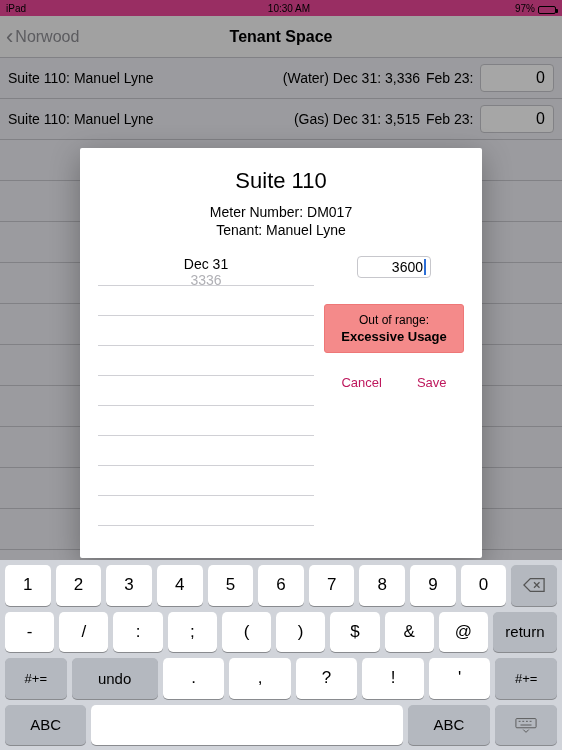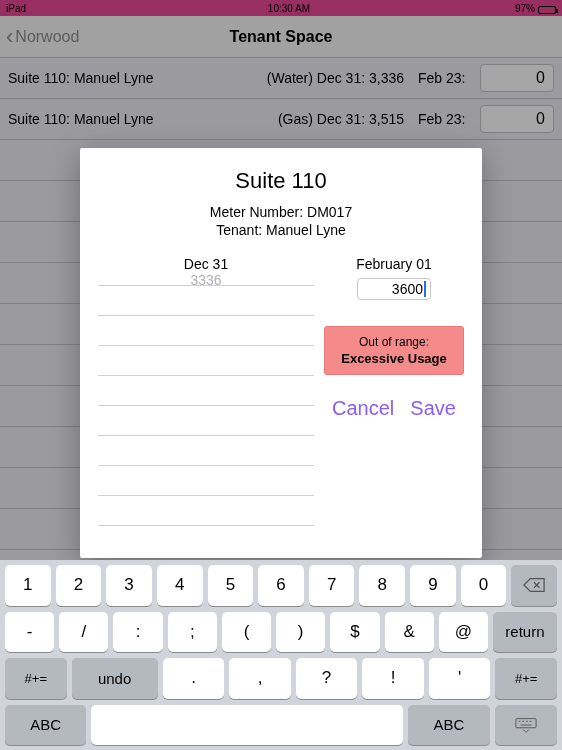--- a/index.html
+++ b/index.html
@@ -13,21 +13,21 @@
   .battery { width: 18px; height: 8px; border: 1px solid #000; border-radius: 2px; position: relative; }
   .battery::after { content: ""; position: absolute; right: -3px; top: 2px; width: 2px; height: 4px; background: #000; border-radius: 0 1px 1px 0; }
   .battery .fill { background: #000; width: 95%; height: 100%; }
 
   .navbar { position: absolute; top: 16px; left: 0; right: 0; height: 42px; background: #f7f7f8; border-bottom: 1px solid #c7c7cc; display: flex; align-items: center; }
   .navback { color: #8e8e93; font-size: 16px; padding-left: 6px; display: flex; align-items: center; }
   .navback .chev { font-size: 22px; line-height: 1; margin-right: 2px; }
   .navtitle { position: absolute; left: 0; right: 0; text-align: center; font-size: 16px; font-weight: 600; color: #000; }
 
   .list { position: absolute; top: 58px; left: 0; right: 0; bottom: 0; }
-  .row { height: 41px; border-bottom: 1px solid #c7c7cc; display: flex; align-items: center; font-size: 14px; color: #000; padding: 0 8px; gap: 8px; }
+  .row { height: 41px; border-bottom: 1px solid #c7c7cc; display: flex; align-items: center; font-size: 14px; color: #000; padding: 0 8px; gap: 0; }
   .row .name { flex: 1.2; }
   .row .mid  { flex: 1.4; text-align: right; padding-right: 6px; }
   .row .date2 { width: 54px; }
   .row .valuebox { width: 74px; height: 28px; background: #fff; border: 1px solid #c7c7cc; border-radius: 4px; display: flex; align-items: center; justify-content: flex-end; padding-right: 8px; font-size: 16px; }
 
   .dim { position: absolute; inset: 0; background: rgba(0,0,0,0.35); }
 
   
   .modal { position: absolute; top: 148px; left: 80px; width: 402px; height: 410px; background: #fff; border-radius: 2px; box-shadow: 0 8px 30px rgba(0,0,0,0.3); padding: 20px 18px; }
   .modal h1 { text-align: center; font-size: 22px; font-weight: 400; }
@@ -41,21 +41,21 @@
   .readrow .d { flex: 1; }
   .readrow .v { color: #b0b0b5; }
   .colR .lbl { text-align: center; font-size: 14px; margin-bottom: 6px; }
   .inputbox { width: 74px; height: 22px; border: 1px solid #c7c7cc; border-radius: 4px; margin: 0 auto; display: flex; align-items: center; justify-content: flex-end; padding-right: 4px; font-size: 14px; position: relative; }
   .caret { width: 2px; height: 16px; background: #2d6fd6; animation: blink 1s step-start infinite; margin-left: 1px; }
   @keyframes blink { 50% { opacity: 0; } }
   .warn { margin-top: 26px; background: #f48a8a; border: 1px solid #e77; border-radius: 3px; padding: 8px 4px; text-align: center; }
   .warn .l1 { font-size: 12px; }
   .warn .l2 { font-size: 13px; font-weight: 700; margin-top: 2px; }
   .actions { margin-top: 22px; display: flex; justify-content: space-around; }
-  .actions span { color: #8b5cf6; font-size: 20px; }
+  .actions span { color: #be185d; font-size: 13px; }
 
   
   .kb { position: absolute; left: 0; right: 0; bottom: 0; height: 190px; background: #d1d4da; padding: 5px; display: flex; flex-direction: column; gap: 6px; }
   .krow { display: flex; gap: 5px; flex: 1; }
   .key { background: #fff; border-radius: 5px; box-shadow: 0 1px 0 #898b8f; display: flex; align-items: center; justify-content: center; font-size: 17px; color: #000; }
   .r1 .key { flex: 1; }
   .r1 .key.bksp { flex: 1; background: #b4b8bf; }
   .r2 .key { flex: 1; }
   .r2 .key.ret { flex: 1.3; background: #b4b8bf; font-size: 15px; }
   .r3 .key.side { flex: 1; background: #b4b8bf; font-size: 13px; }
@@ -129,21 +129,20 @@
         <div class="readrow empty"></div>
         <div class="readrow empty"></div>
         <div class="readrow empty"></div>
         <div class="readrow empty"></div>
         <div class="readrow empty"></div>
         <div class="readrow empty"></div>
         <div class="readrow empty"></div>
         <div class="readrow empty"></div>
       </div>
       <div class="colR">
-        <div class="lbl">February 01</div>
         <div class="inputbox">
           <span>3600</span>
           <span class="caret"></span>
         </div>
         <div class="warn">
           <div class="l1">Out of range:</div>
           <div class="l2">Excessive Usage</div>
         </div>
         <div class="actions">
           <span>Cancel</span>

